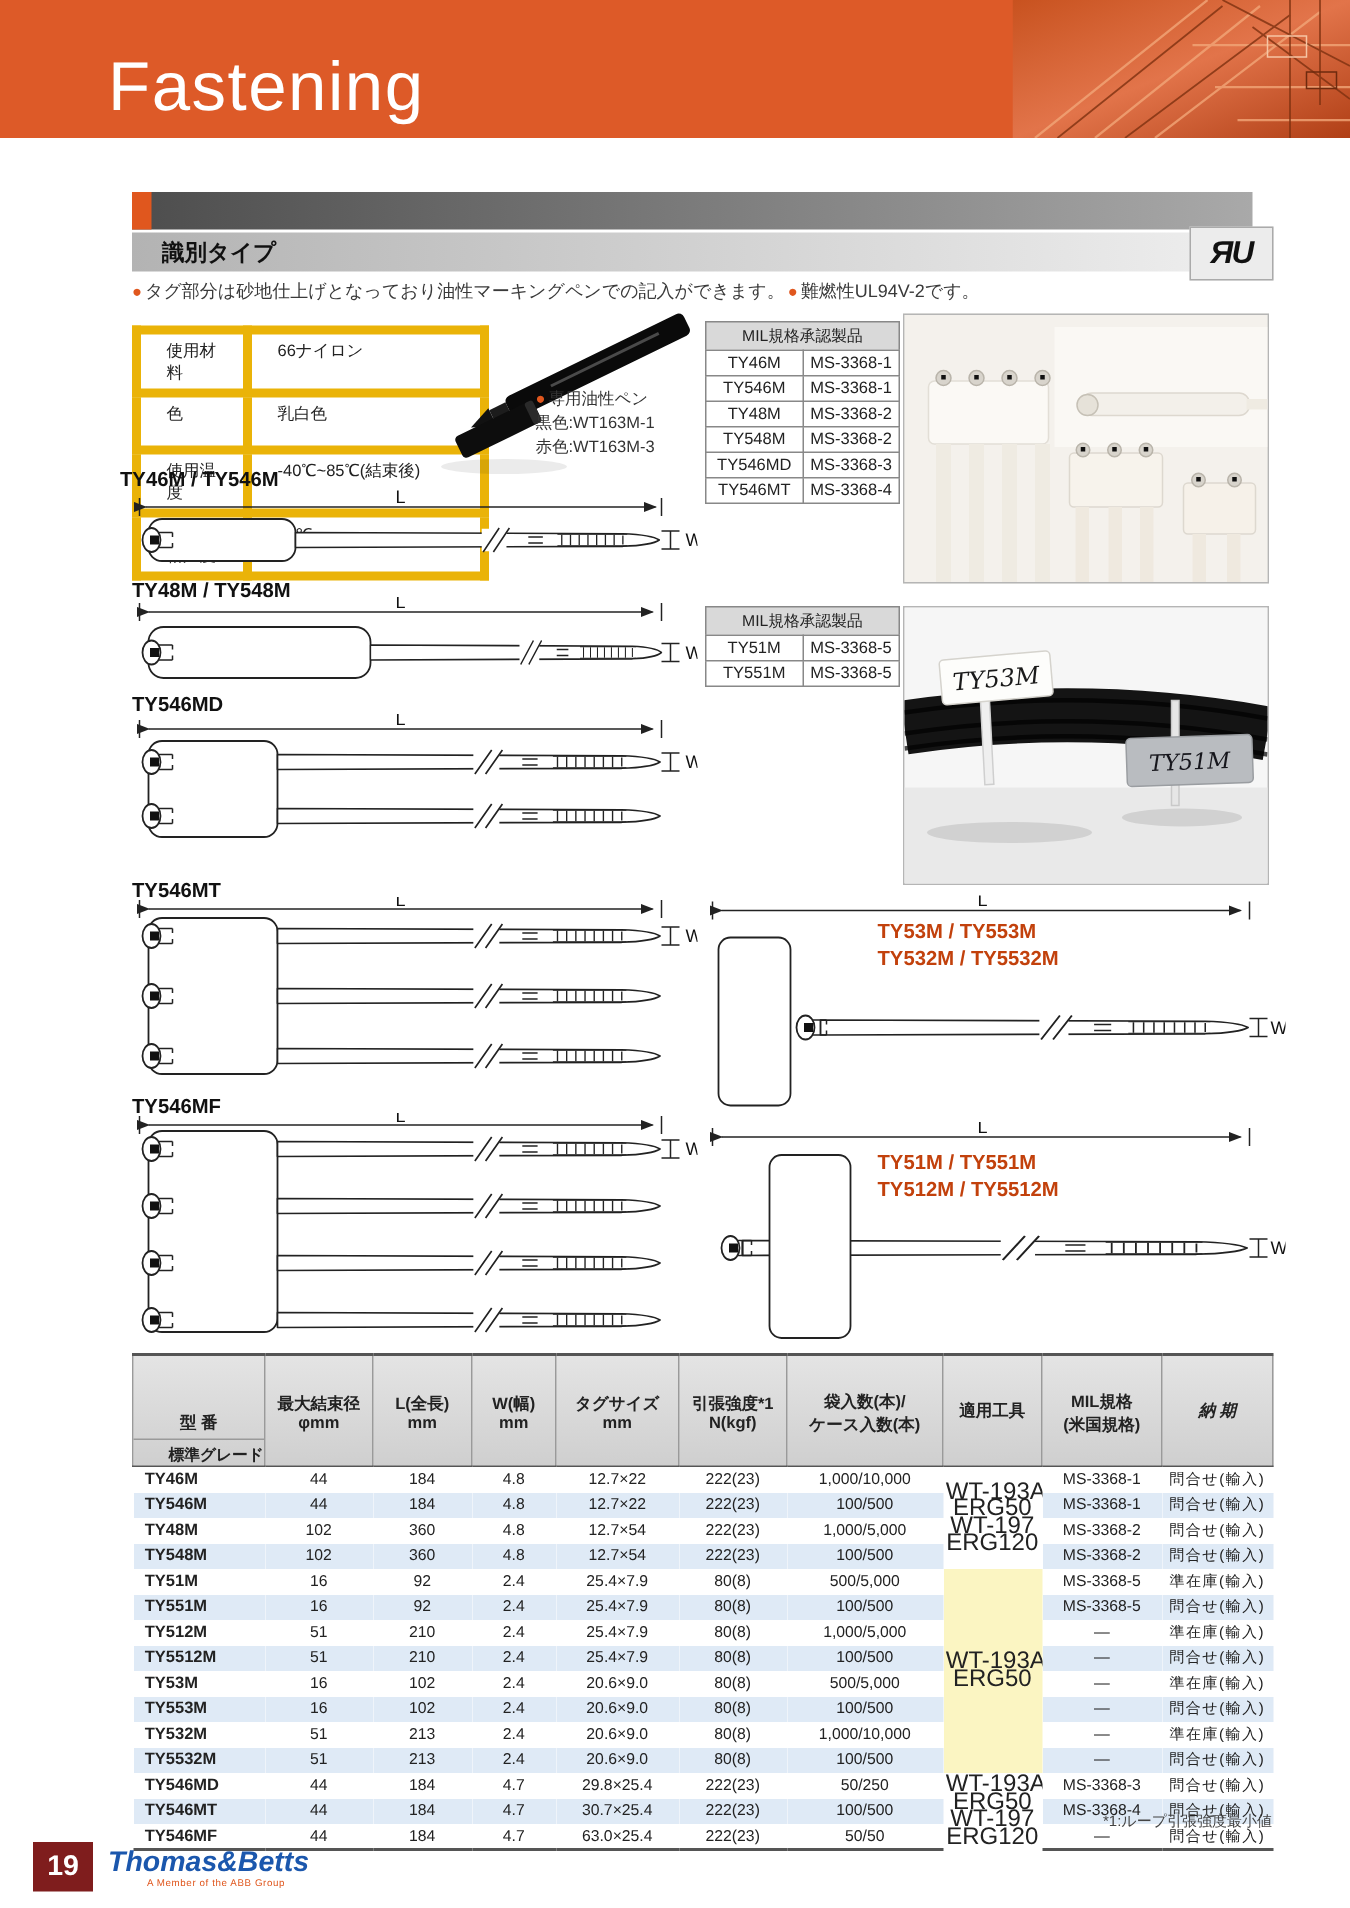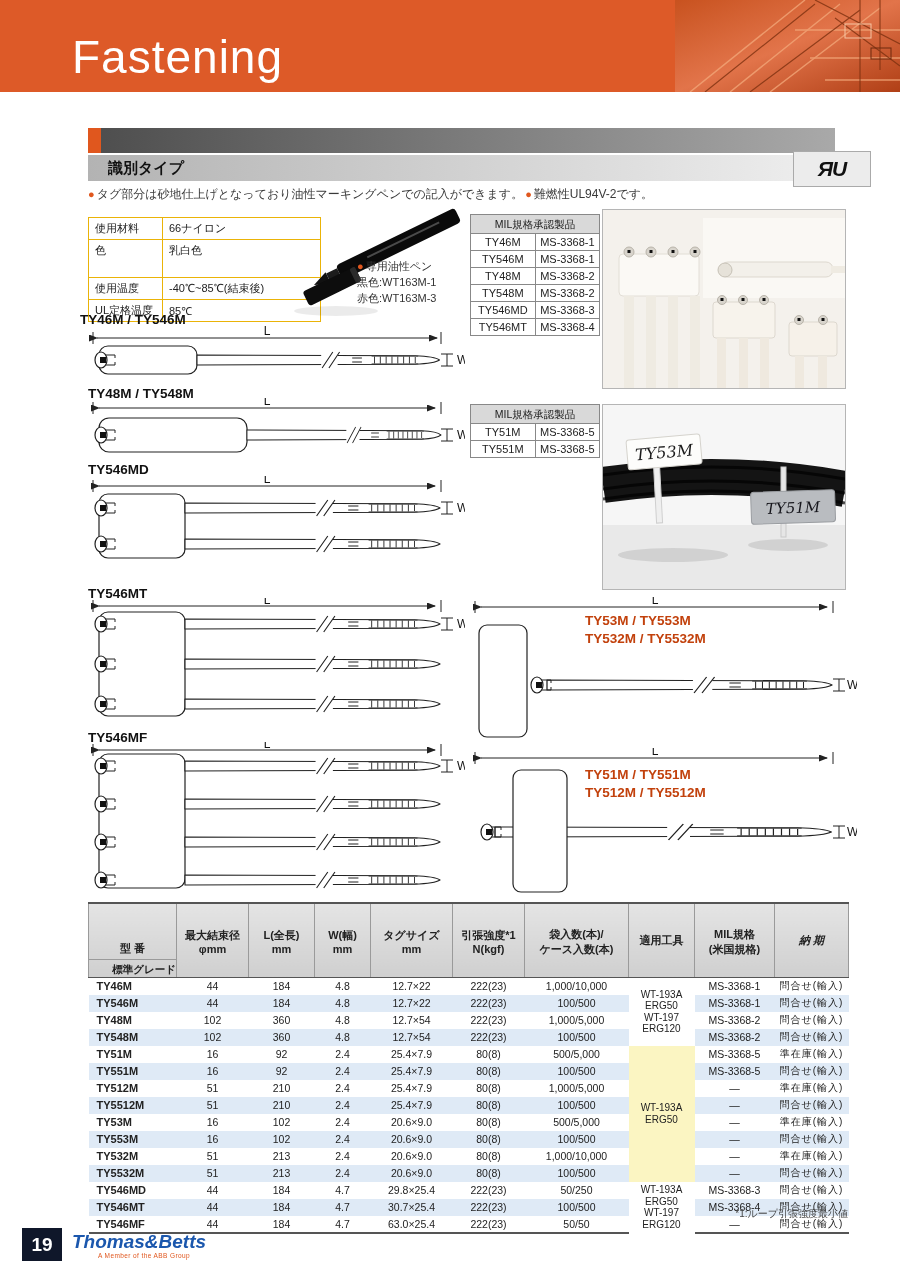--- a/index.html
+++ b/index.html
@@ -16,31 +16,31 @@
   .banner-art { right:0; top:0; }
 
   
   .bar1 { left:88px; top:128px; width:747px; height:25px;
     background:linear-gradient(to right,#4d4d4d,#a9a9a9); display:flex; align-items:center; }
   .bar1-accent { width:13px; height:25px; background:#e0571e; flex:none; }
   .bar1-text { color:#fff; font-weight:bold; font-size:15px; padding-left:16px; }
   .bar2 { left:88px; top:155px; width:747px; height:26px;
     background:linear-gradient(to right,#b3b3b3,#efefef); display:flex; align-items:center; }
   .bar2-text { color:#111; font-weight:bold; font-size:15px; padding-left:20px; }
-  .ul-box { left:793px; top:151px; width:78px; height:36px; background:#ececec; border:1px solid #aaa;
+  .ul-box { left:793px; top:151px; width:56px; height:36px; background:#ececec; border:1px solid #aaa;
     display:flex; align-items:center; justify-content:center; font-weight:bold; font-style:italic;
     font-size:21px; color:#111; letter-spacing:-1px; }
 
   .desc-line { left:88px; top:186px; width:750px; font-size:12px; color:#3a3a3a; }
   .desc-item { margin-right:2px; }
   .desc-item::before, .pen-title::before { content:"●"; color:#e0571e; margin-right:2px; font-size:11px; }
 
   
   .spec-table { left:88px; top:217px; border-collapse:collapse; }
-  .spec-table td { border:1px solid #eab308; font-size:11px; padding:3px 6px; vertical-align:top; color:#222; }
+  .spec-table td { border:6px solid #eab308; font-size:11px; padding:3px 17px; vertical-align:top; color:#222; }
   .spec-table td.sl { width:74px; background:#fff; }
   .spec-table td.sv { width:158px; }
   .spec-table tr.tall td { height:38px; }
 
   
   .pen-svg { left:276px; top:203px; }
   .pen-caption { left:357px; top:258px; font-size:11px; line-height:16px; color:#333; }
 
   
   .mil-table { width:130px; background:#fff; }
@@ -71,29 +71,29 @@
   #main-table th { background:linear-gradient(#e4e4e4,#cfcfcf); border:1px solid #9a9a9a;
     border-top:2px solid #555; border-bottom:1.5px solid #555; font-size:11px; color:#222;
     height:46px; padding:0; font-weight:bold; vertical-align:middle; }
   #main-table th .hl1 { padding-top:2px; }
   #main-table th.split .hl1 { border-bottom:1px solid #9a9a9a; padding:4px 0 3px 0;margin-top:33px; }
   #main-table th.split .hl2 { padding:3px 0 0 0; font-size:10.5px;text-align:right; }
   #main-table td { font-size:10.5px; text-align:center; height:17px; padding:0 2px; color:#222;
     white-space:nowrap; overflow:hidden; }
   #main-table tbody tr.stripe td { background:#dfeaf6; }
   #main-table td.model { text-align:left; font-weight:bold; font-size:11px; padding-left:8px; }
-  #main-table td.tool { background:#fff; font-size:10px; line-height:11.5px; vertical-align:middle; }
+  #main-table td.tool { background:#fff; font-size:16px; line-height:11.5px; vertical-align:middle; }
   #main-table td.tool.hl { background:#fbf5c2; }
   #main-table td.delivery { letter-spacing:1px; font-size:10px; }
   #main-table tbody tr:last-child td { border-bottom:2px solid #555; }
   #main-table tbody tr:last-child td.tool { border-bottom:2px solid #555; }
   .footnote { left:0; top:1207px; width:848px; text-align:right; font-size:10px; color:#444; }
 
   
-  .page-box { left:22px; top:1228px; width:40px; height:33px; background:#0f172a; color:#fff;
+  .page-box { left:22px; top:1228px; width:40px; height:33px; background:#7f1d1d; color:#fff;
     display:flex; align-items:center; justify-content:center; font-size:19px; font-weight:bold; }
   .brand { left:72px; top:1231px; font-size:19px; font-weight:bold; font-style:italic; color:#1b57ad; letter-spacing:0; }
   .brand-sub { left:98px; top:1252px; font-size:6.5px; color:#e0571e; letter-spacing:.4px; }
 </style>
 </head>
 <body>
 
 <svg width="0" height="0" style="position:absolute" aria-hidden="true">
   <defs>
     <marker id="arr" markerWidth="9" markerHeight="8" refX="8" refY="3.5" orient="auto">

